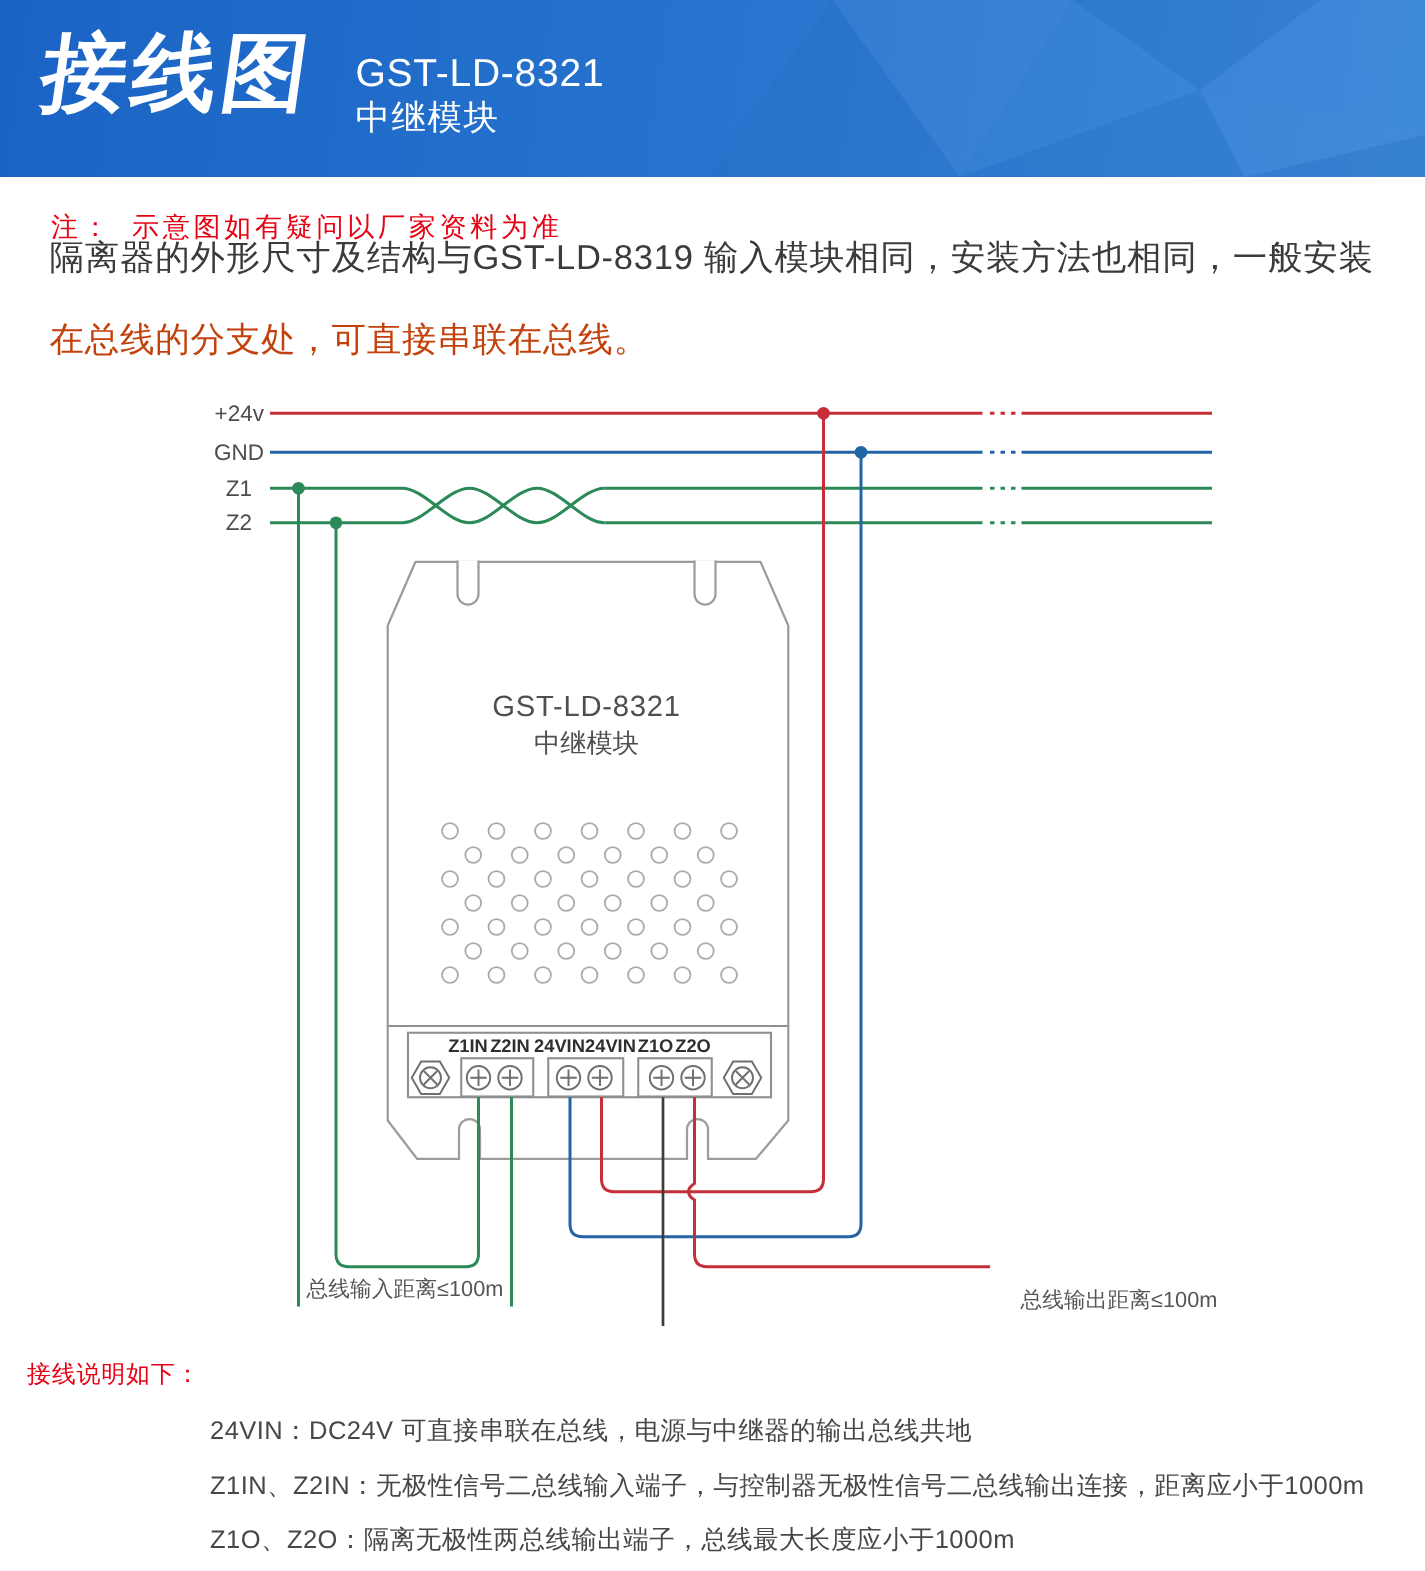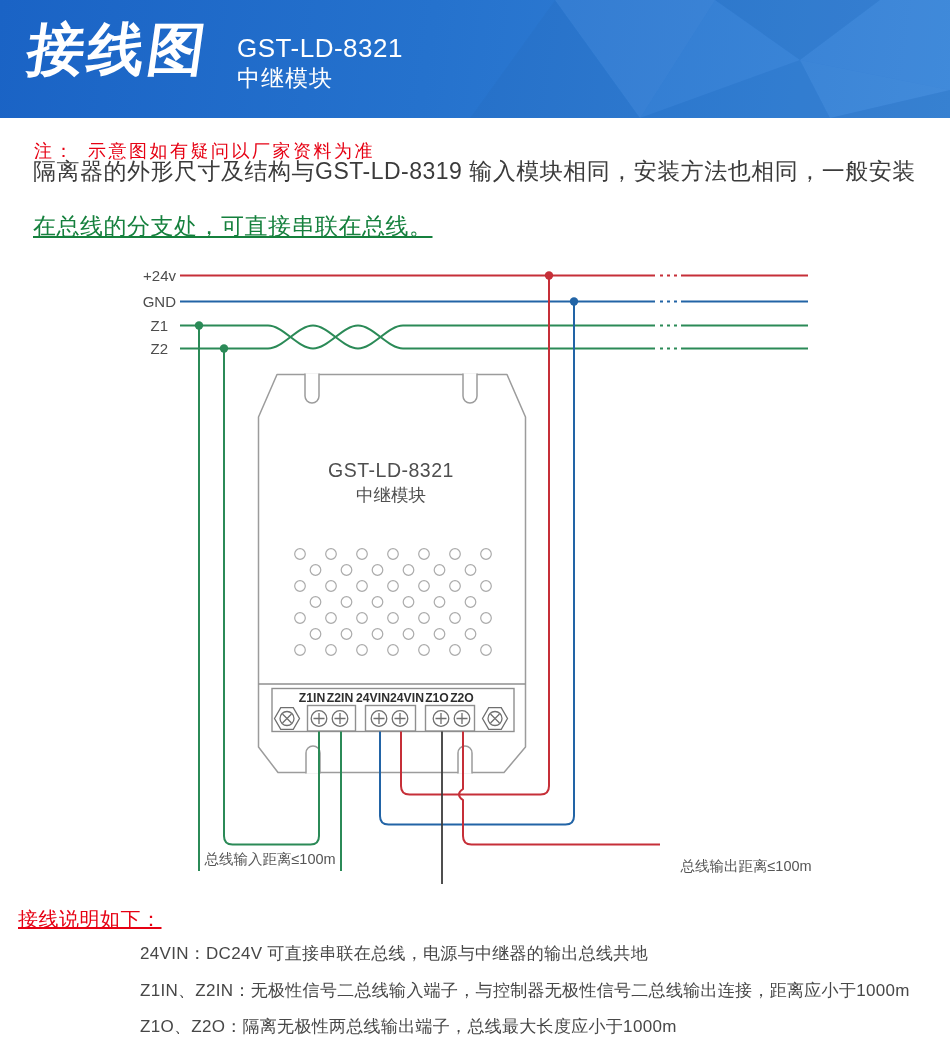--- a/index.html
+++ b/index.html
@@ -11,21 +11,21 @@
   .header-facets{position:absolute;left:0;top:0;}
   .header-title{position:absolute;left:28px;top:20px;margin:0;font-size:57px;line-height:1.05;
           font-weight:700;color:#fff;letter-spacing:3px;transform:skewX(-8deg);}
   .header-model{position:absolute;left:237px;top:33px;font-size:26px;color:#fff;letter-spacing:.5px;}
   .header-sub{position:absolute;left:237px;top:63px;font-size:23px;color:#fff;letter-spacing:1px;}
   
   .note-red{position:absolute;left:34px;top:139px;font-size:18px;letter-spacing:2.5px;
             color:var(--note_red);white-space:nowrap;}
   .note-red .warn{margin-left:13px;}
   .body-line1{position:absolute;left:33px;top:156px;font-size:23px;letter-spacing:.5px;color:#3b3b3b;white-space:nowrap;}
-  .body-line2{position:absolute;left:33px;top:211px;font-size:23px;letter-spacing:.5px;color:#15803d;white-space:nowrap;text-decoration:underline;}
+  .body-line2{position:absolute;left:33px;top:211px;font-size:23px;letter-spacing:.5px;color:#c2410c;white-space:nowrap;}
   
   .diagram{position:absolute;left:0;top:0;}
   .wr{stroke:var(--wire_red);fill:none;stroke-width:2;}
   .wb{stroke:var(--wire_blue);fill:none;stroke-width:2;}
   .wg{stroke:var(--wire_green);fill:none;stroke-width:2;}
   .wk{stroke:var(--wire_black);fill:none;stroke-width:1.8;}
   .dash{stroke-dasharray:3 4;}
   .dr{fill:var(--wire_red);}
   .db{fill:var(--wire_blue);}
   .dg{fill:var(--wire_green);}
@@ -34,22 +34,22 @@
   .scr{stroke:#6f6f6f;fill:#fff;stroke-width:1.3;}
   .scl{stroke:#6f6f6f;fill:none;stroke-width:1.3;}
   .hole{stroke:#ababab;fill:none;stroke-width:1.2;}
   .diagram text{font-family:"Liberation Sans","DejaVu Sans",sans-serif;}
   .buslbl{font-size:15px;fill:#4d4d4d;}
   .termlbl{font-size:12.2px;font-weight:600;fill:#2e2e2e;}
   .modttl{font-size:19.5px;fill:#4f4f4f;letter-spacing:.5px;}
   .modsub{font-size:17.5px;fill:#4f4f4f;}
   .dist{font-size:14.5px;fill:#555;}
   
-  .instr-heading{position:absolute;left:18px;top:906px;font-size:20px;color:var(--note_red);
-                 letter-spacing:.5px;white-space:nowrap;text-decoration:underline;}
+  .instr-heading{position:absolute;left:18px;top:906px;font-size:16px;color:var(--note_red);
+                 letter-spacing:.5px;white-space:nowrap;}
   .instr-item{position:absolute;left:140px;font-size:17px;color:#474747;white-space:nowrap;letter-spacing:.3px;}
   .instr-item.i0{top:942px;} .instr-item.i1{top:979px;text-align:right;} .instr-item.i2{top:1015px;}
 </style>
 </head>
 <body>
 
 <div class="page">
 
   <div class="header">
     <svg class="header-facets" width="950" height="118" viewBox="0 0 950 118">

